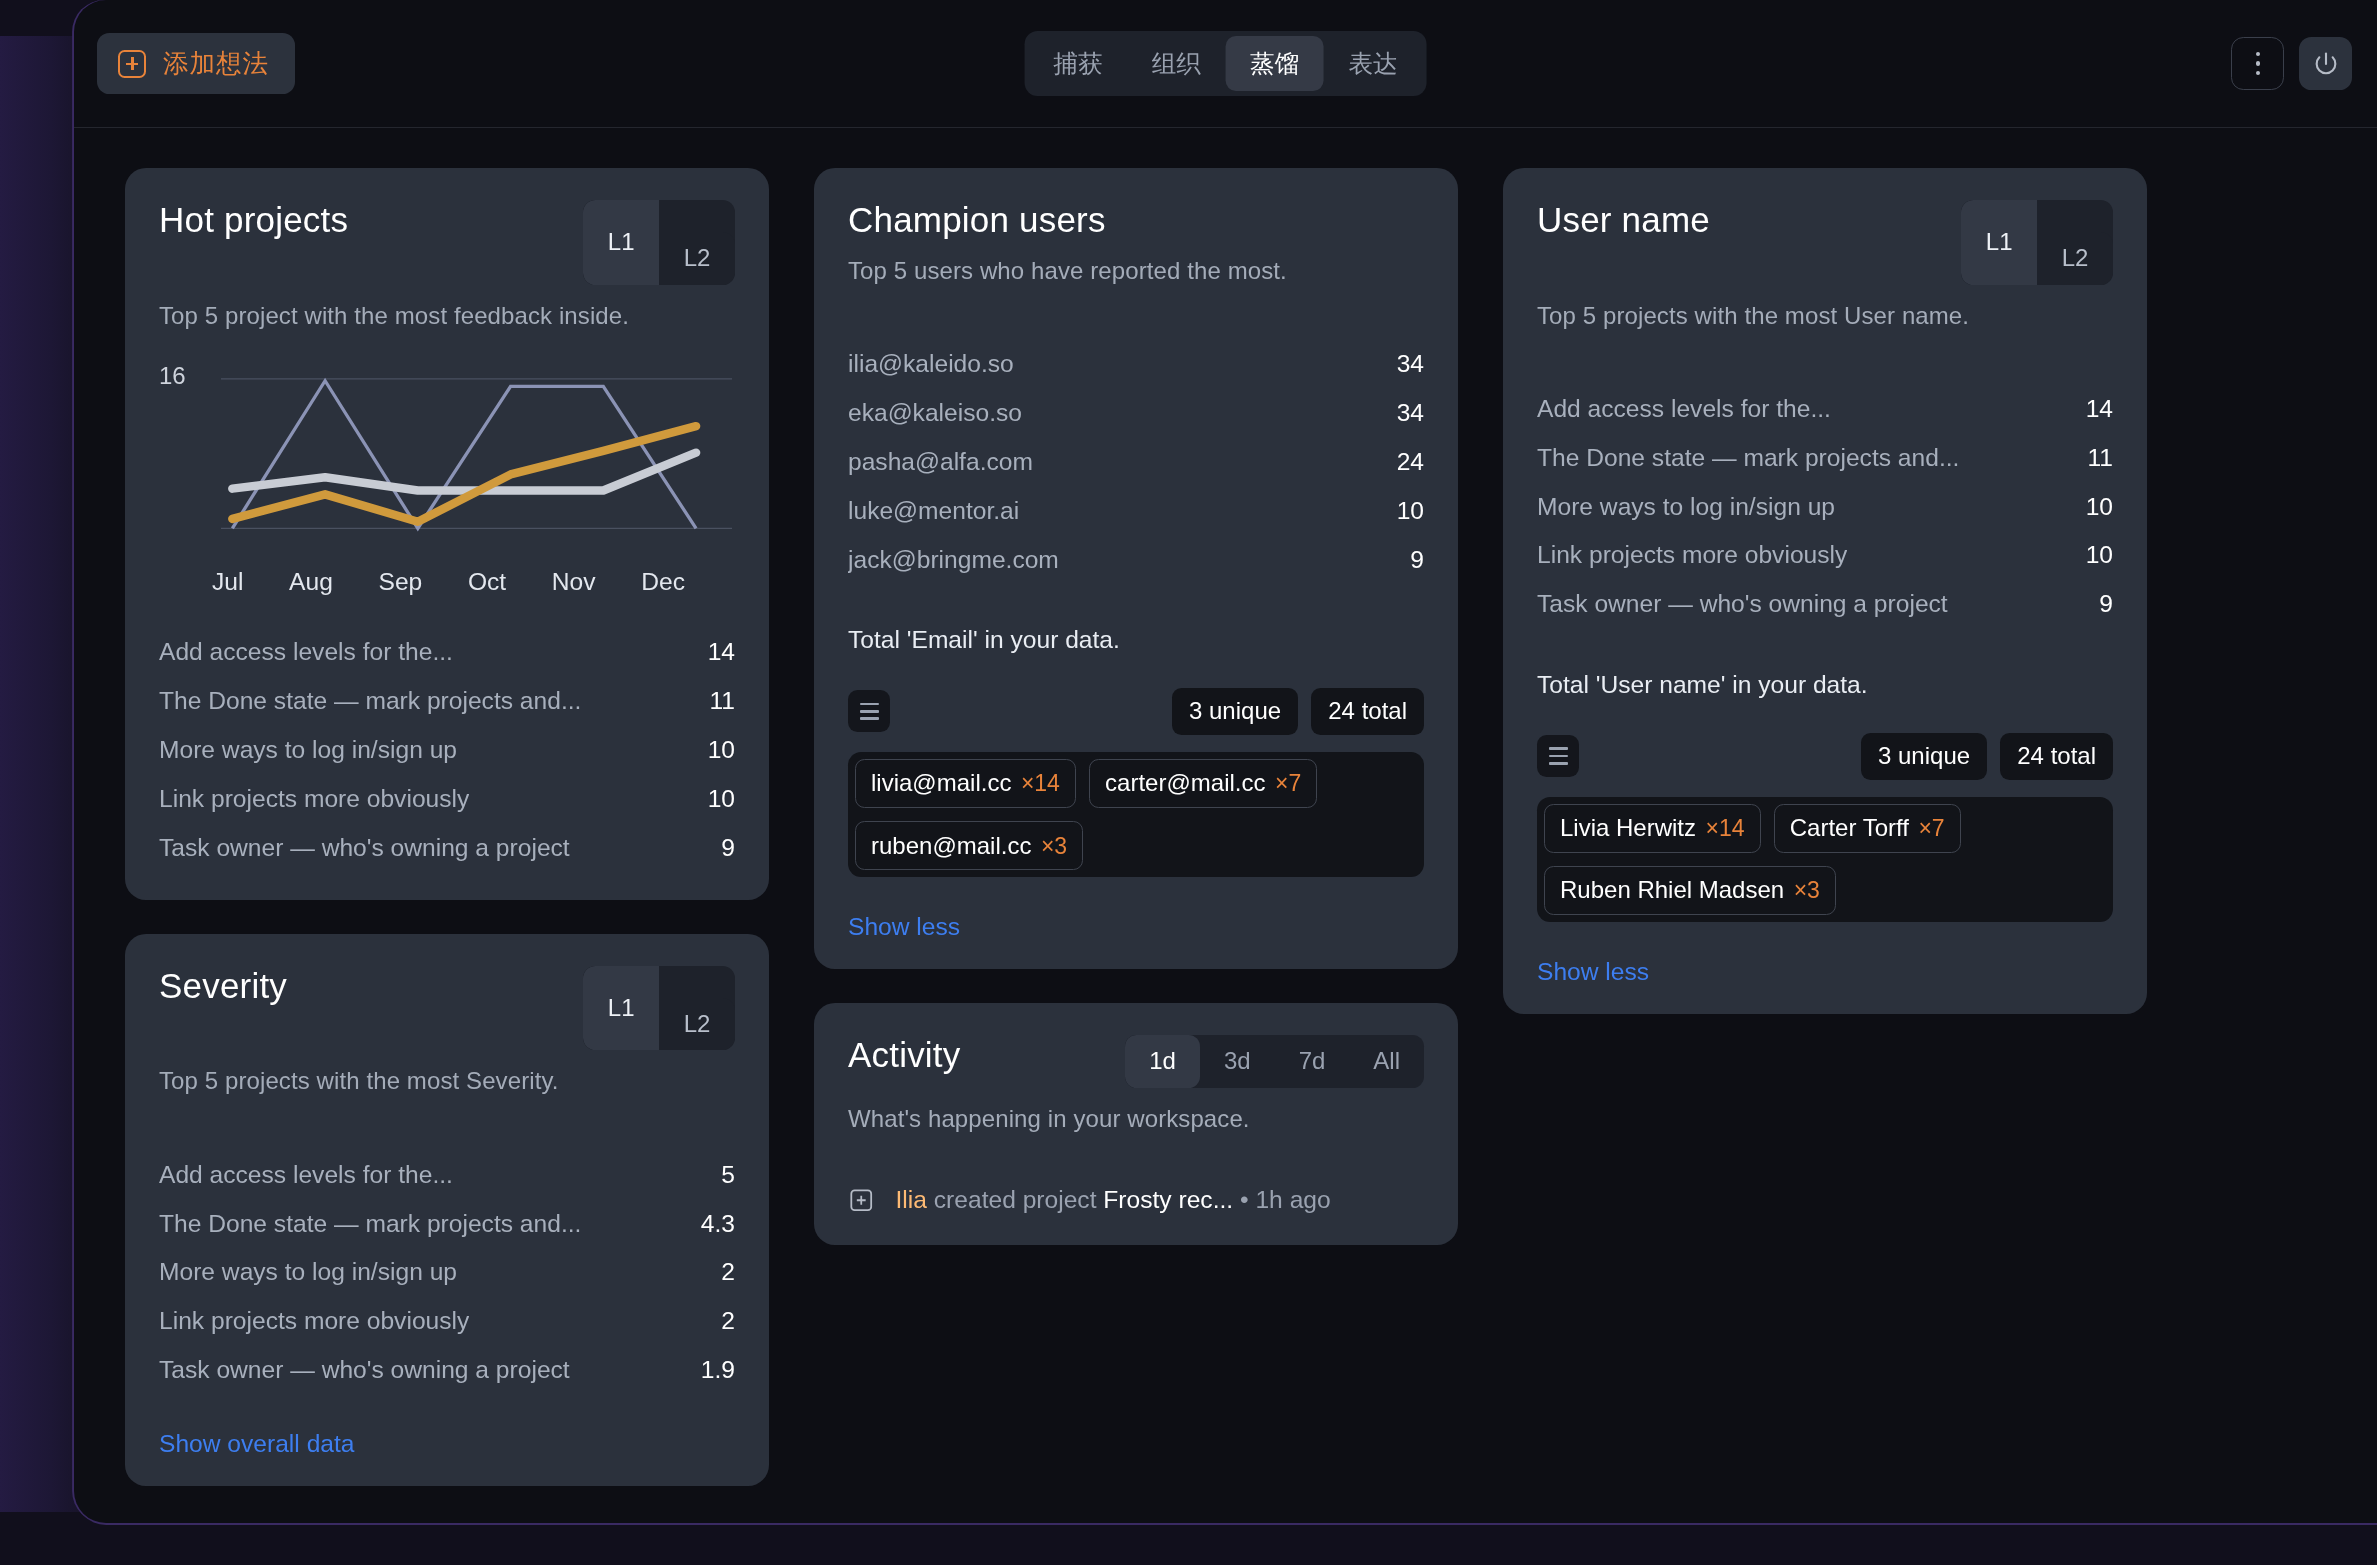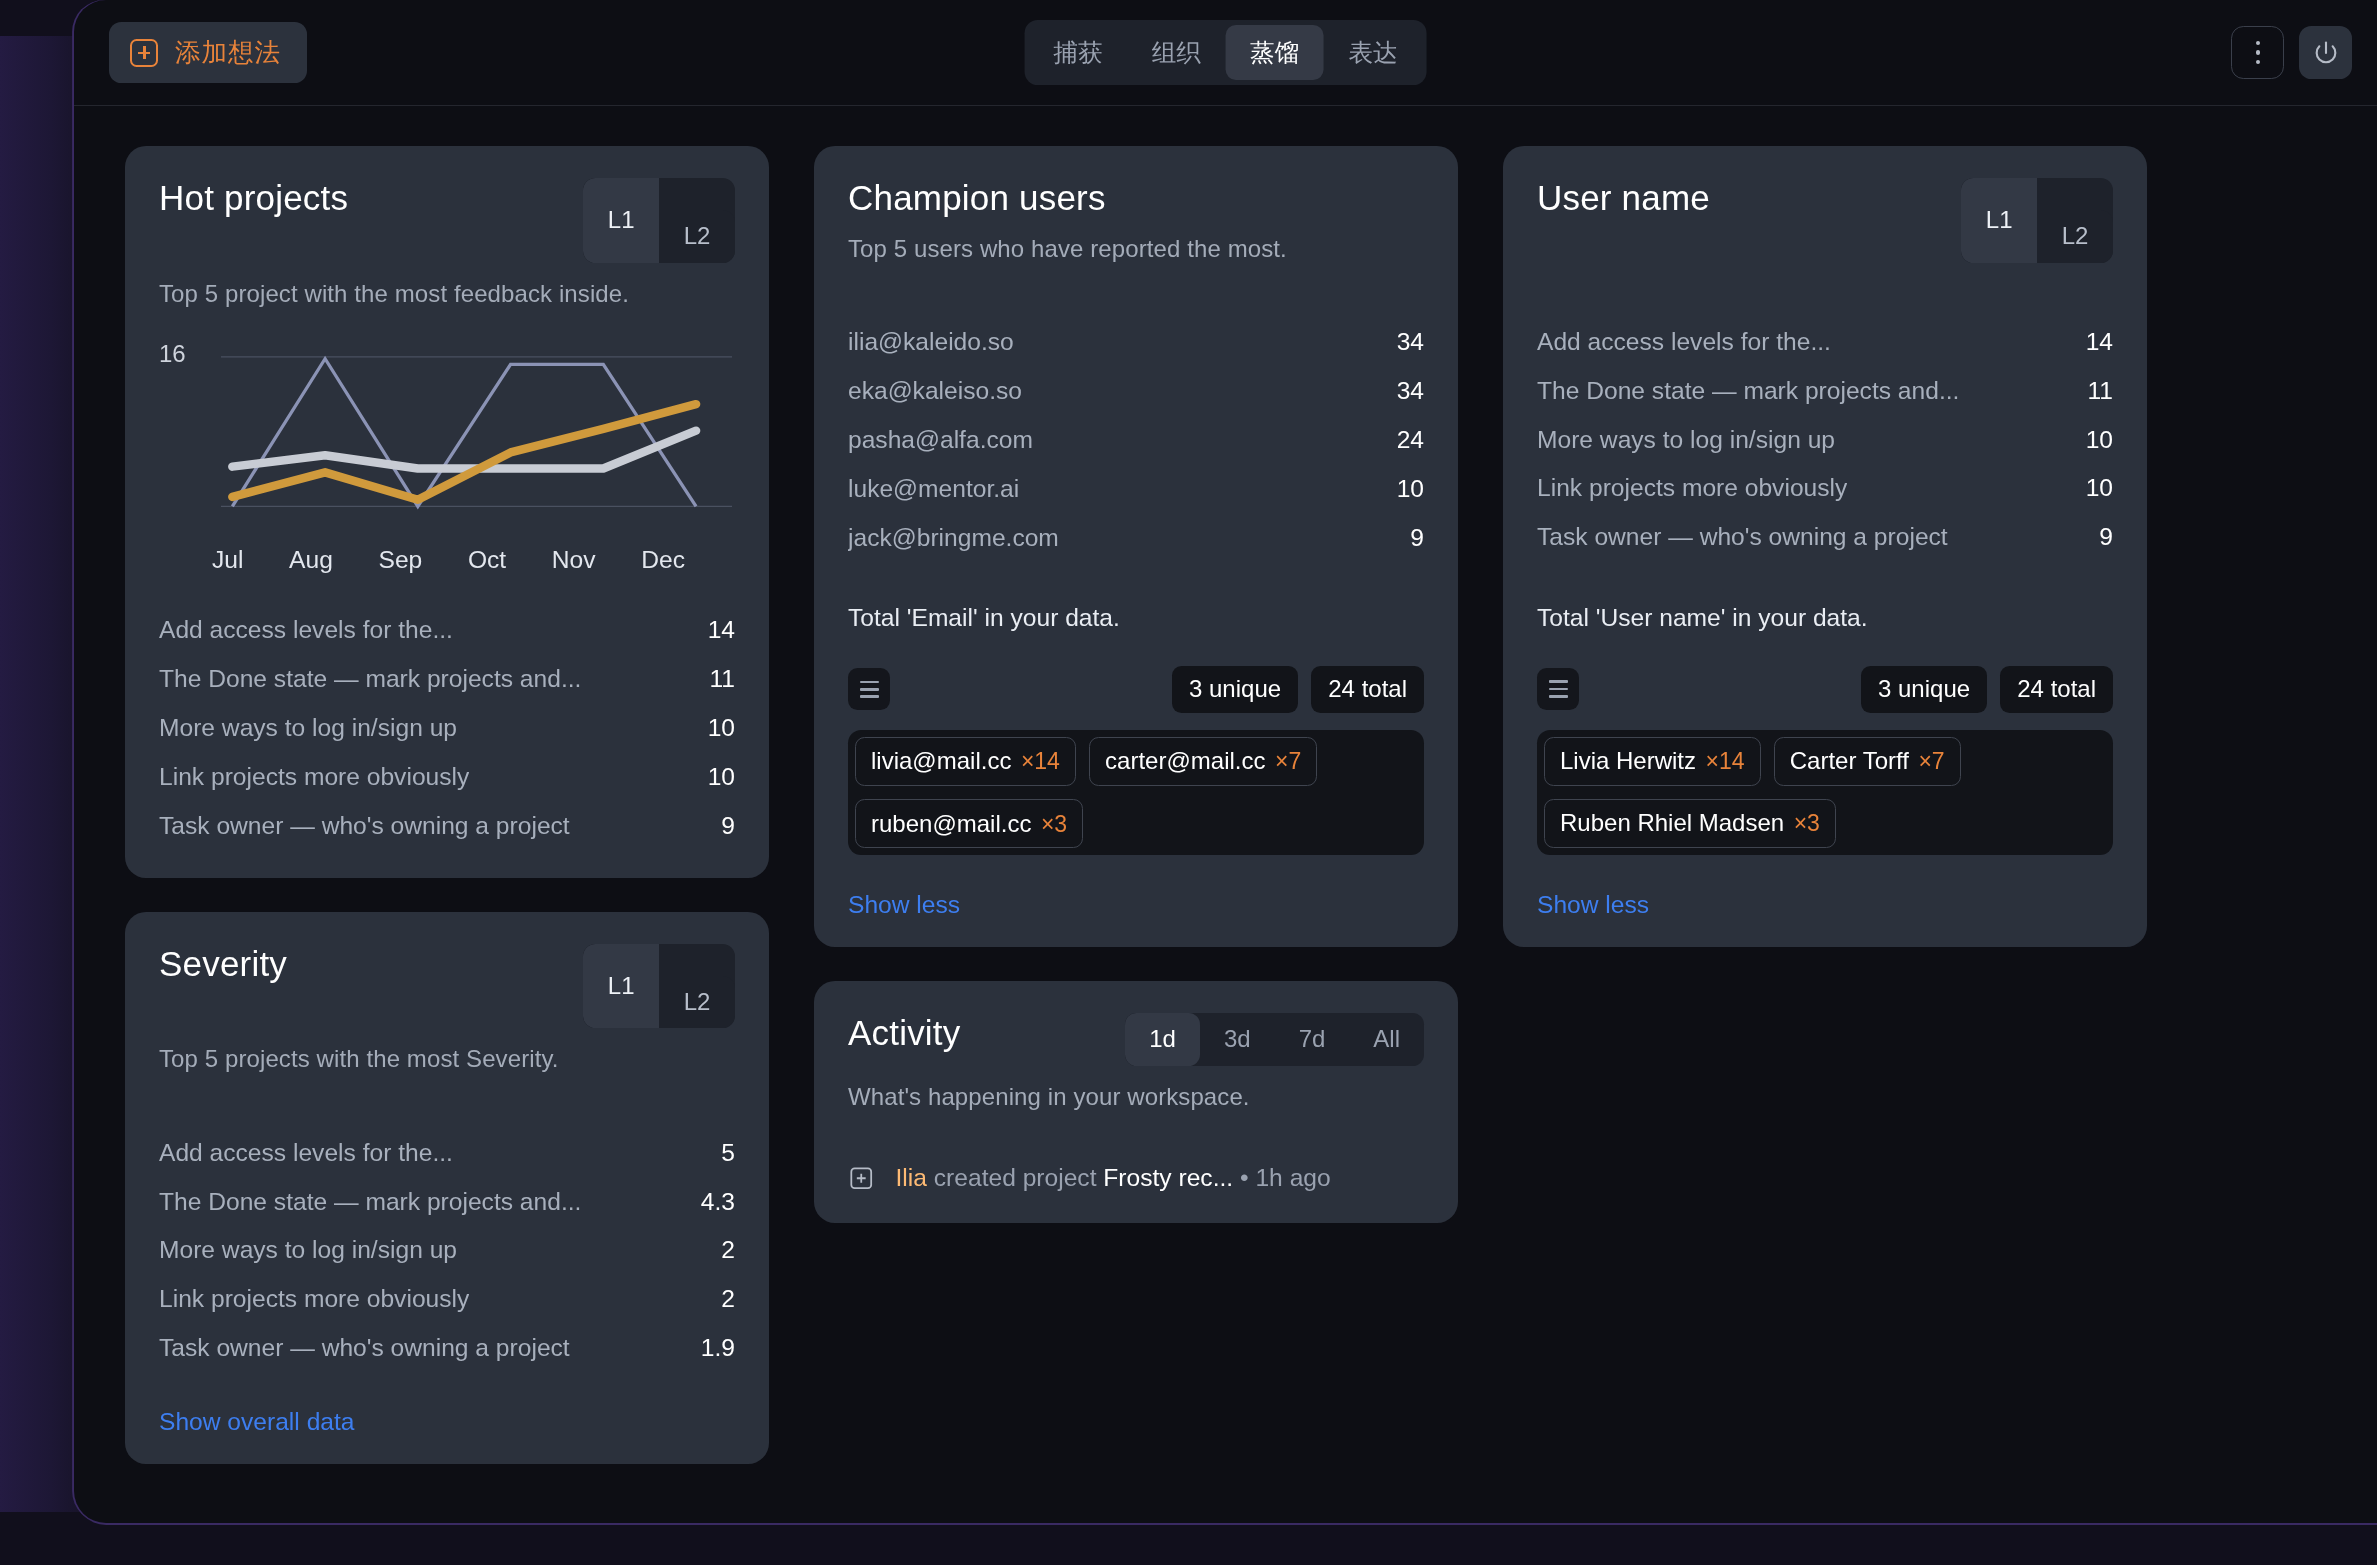--- a/index.html
+++ b/index.html
@@ -23,23 +23,23 @@
     left: 74px; top: 0px; right: 0px; bottom: 42px;
     background: #0d0e14;
     border-top-left-radius: 32px;
     border-bottom-left-radius: 32px;
     box-shadow: -1.9px 0 0 0 #3a2a63, 0 1.9px 0 0 #3a2a63;
     overflow: hidden;
   }
   
   .topbar {
     position: relative;
-    height: 106px;
+    height: 128px;
     border-bottom: 0.9px solid #24262e;
-    display: flex; align-items: center; padding-left: 12px;
+    display: flex; align-items: center;
   }
   .add-btn {
     margin-left: 23px;
     display: flex; align-items: center; gap: 17px;
     background: #2c323d;
     border: none; border-radius: 12.3px;
     padding: 13.2px 26.5px 13.2px 21px;
     cursor: pointer;
   }
   .add-btn .plus-box {
@@ -414,20 +414,21 @@
       <div class="col">
 
         <div class="card">
           <div class="card-head">
             <div class="card-title">User name</div>
             <div class="seg l12">
               <button>L1</button>
               <button>L2</button>
             </div>
           </div>
+          <div class="card-sub">Top 5 projects with the most User name.</div>
 
           <div class="rows spacer-top">
             <div class="row">
               <span class="rlabel">Add access levels for the...</span>
               <span class="rval">14</span>
             </div>
             <div class="row">
               <span class="rlabel">The Done state — mark projects and...</span>
               <span class="rval">11</span>
             </div>

